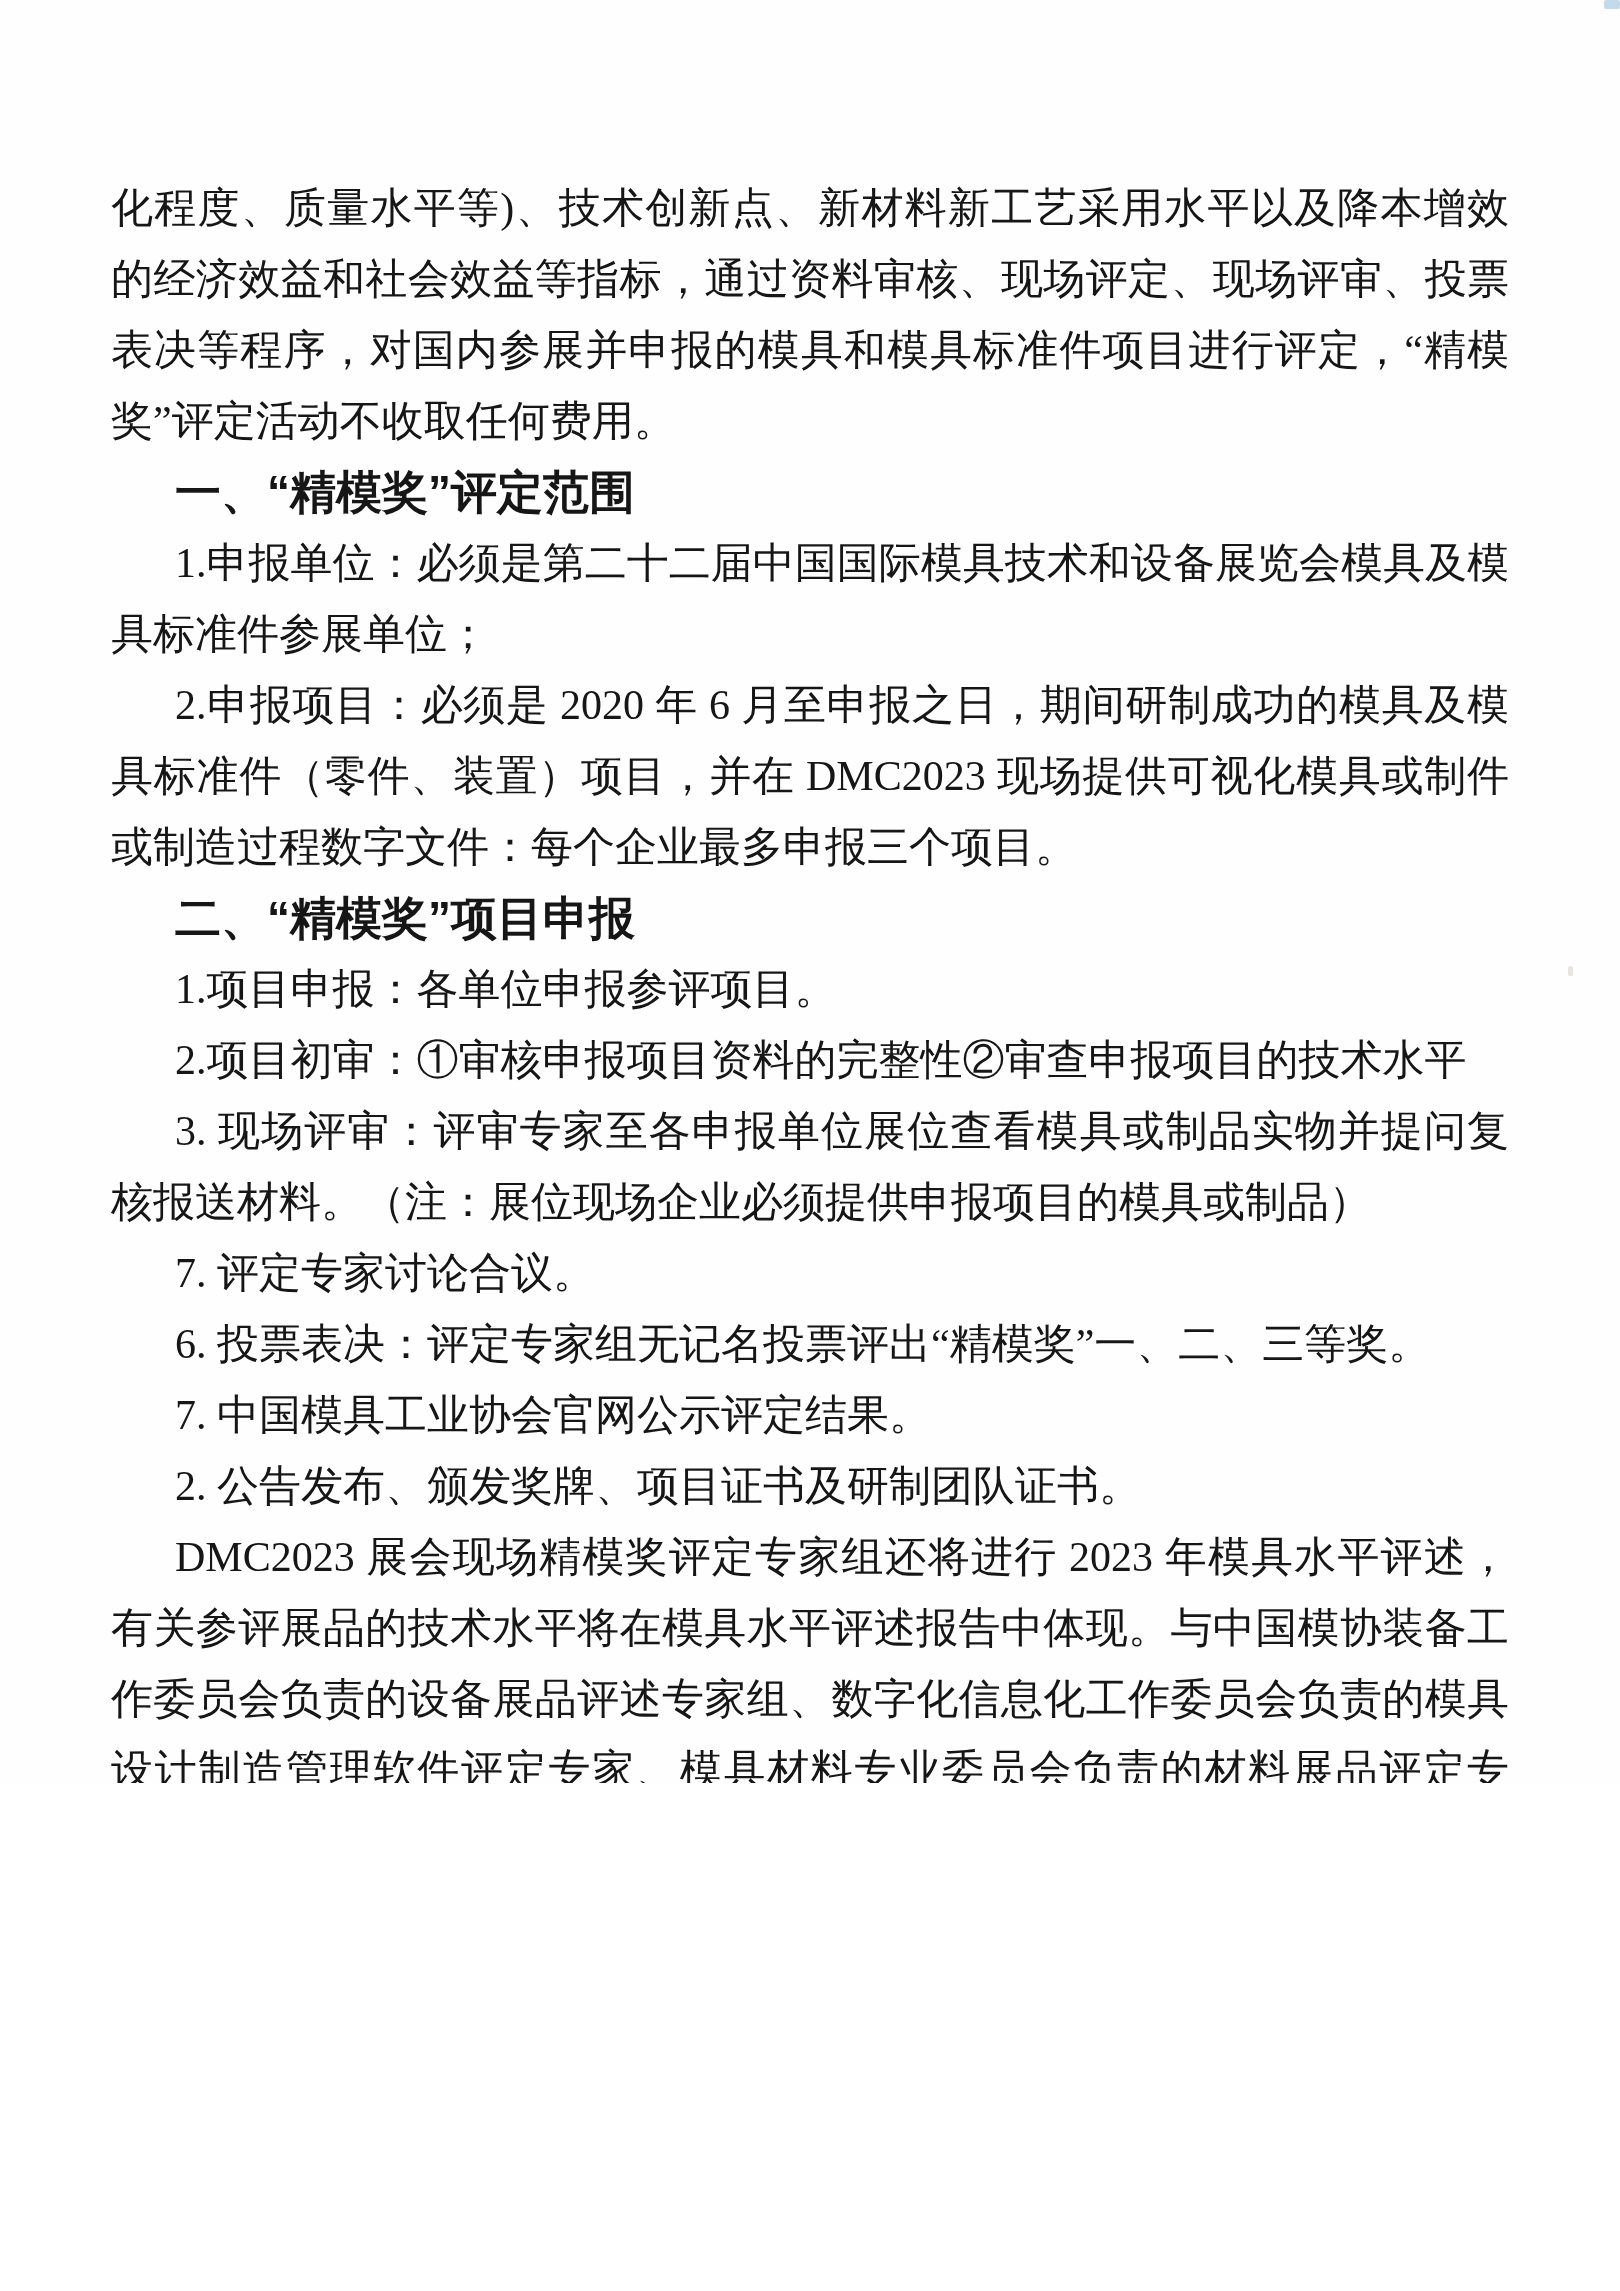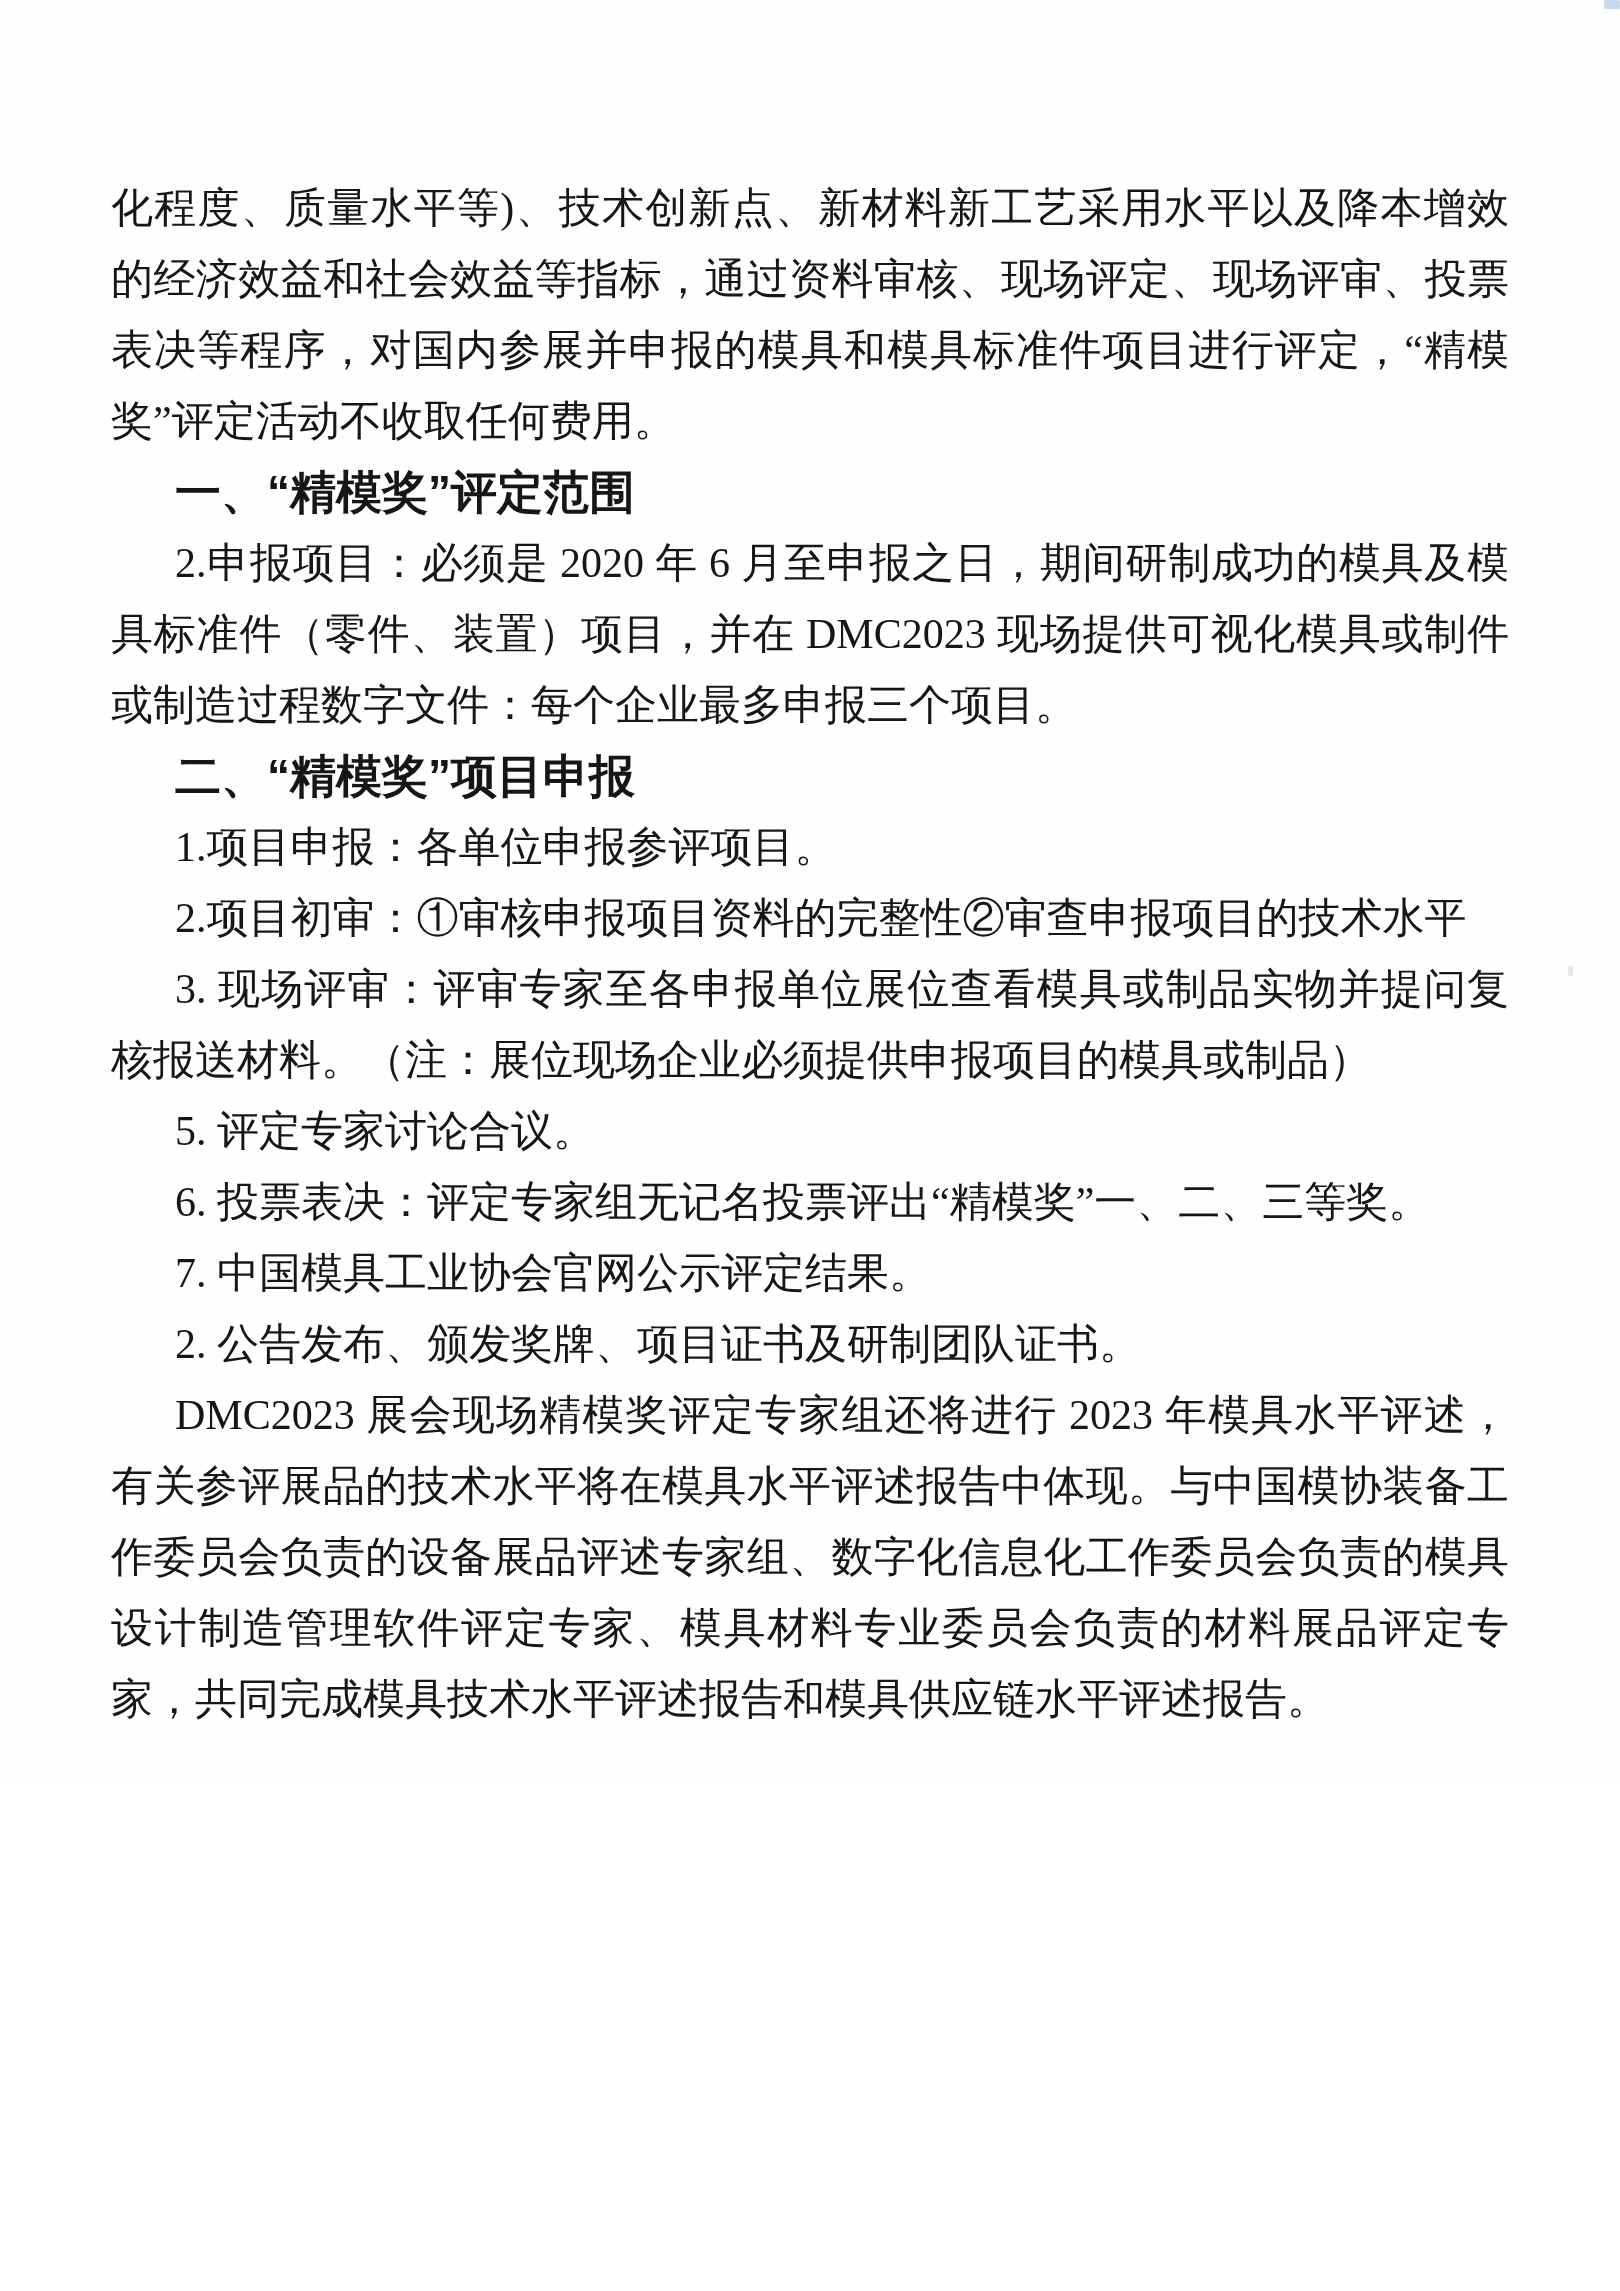--- a/index.html
+++ b/index.html
@@ -78,33 +78,34 @@
 <body>
 
 <div class="page">
 
   <div class="text-block">
 
     <p class="no-indent">化程度、质量水平等)、技术创新点、新材料新工艺采用水平以及降本增效的经济效益和社会效益等指标，通过资料审核、现场评定、现场评审、投票表决等程序，对国内参展并申报的模具和模具标准件项目进行评定，“精模奖”评定活动不收取任何费用。</p>
 
     <p class="sec-heading">一、“精模奖”评定范围</p>
 
+    <p>1.申报单位：必须是第二十二届中国国际模具技术和设备展览会模具及模具标准件参展单位；</p>
 
     <p>2.申报项目：必须是 2020 年 6 月至申报之日，期间研制成功的模具及模具标准件（零件、装置）项目，并在 DMC2023 现场提供可视化模具或制件或制造过程数字文件：每个企业最多申报三个项目。</p>
 
     <p class="sec-heading">二、“精模奖”项目申报</p>
 
     <p>1.项目申报：各单位申报参评项目。</p>
 
     <p>2.项目初审：①审核申报项目资料的完整性②审查申报项目的技术水平</p>
 
     <p>3. 现场评审：评审专家至各申报单位展位查看模具或制品实物并提问复核报送材料。（注：展位现场企业必须提供申报项目的模具或制品）</p>
 
 
-    <p>5. 评定专家讨论合议。</p>
+    <p>7. 评定专家讨论合议。</p>
 
     <p>6. 投票表决：评定专家组无记名投票评出“精模奖”一、二、三等奖。</p>
 
     <p>7. 中国模具工业协会官网公示评定结果。</p>
 
     <p>2. 公告发布、颁发奖牌、项目证书及研制团队证书。</p>
 
 
     <p>DMC2023 展会现场精模奖评定专家组还将进行 2023 年模具水平评述，有关参评展品的技术水平将在模具水平评述报告中体现。与中国模协装备工作委员会负责的设备展品评述专家组、数字化信息化工作委员会负责的模具设计制造管理软件评定专家、模具材料专业委员会负责的材料展品评定专家，共同完成模具技术水平评述报告和模具供应链水平评述报告。</p>
 

